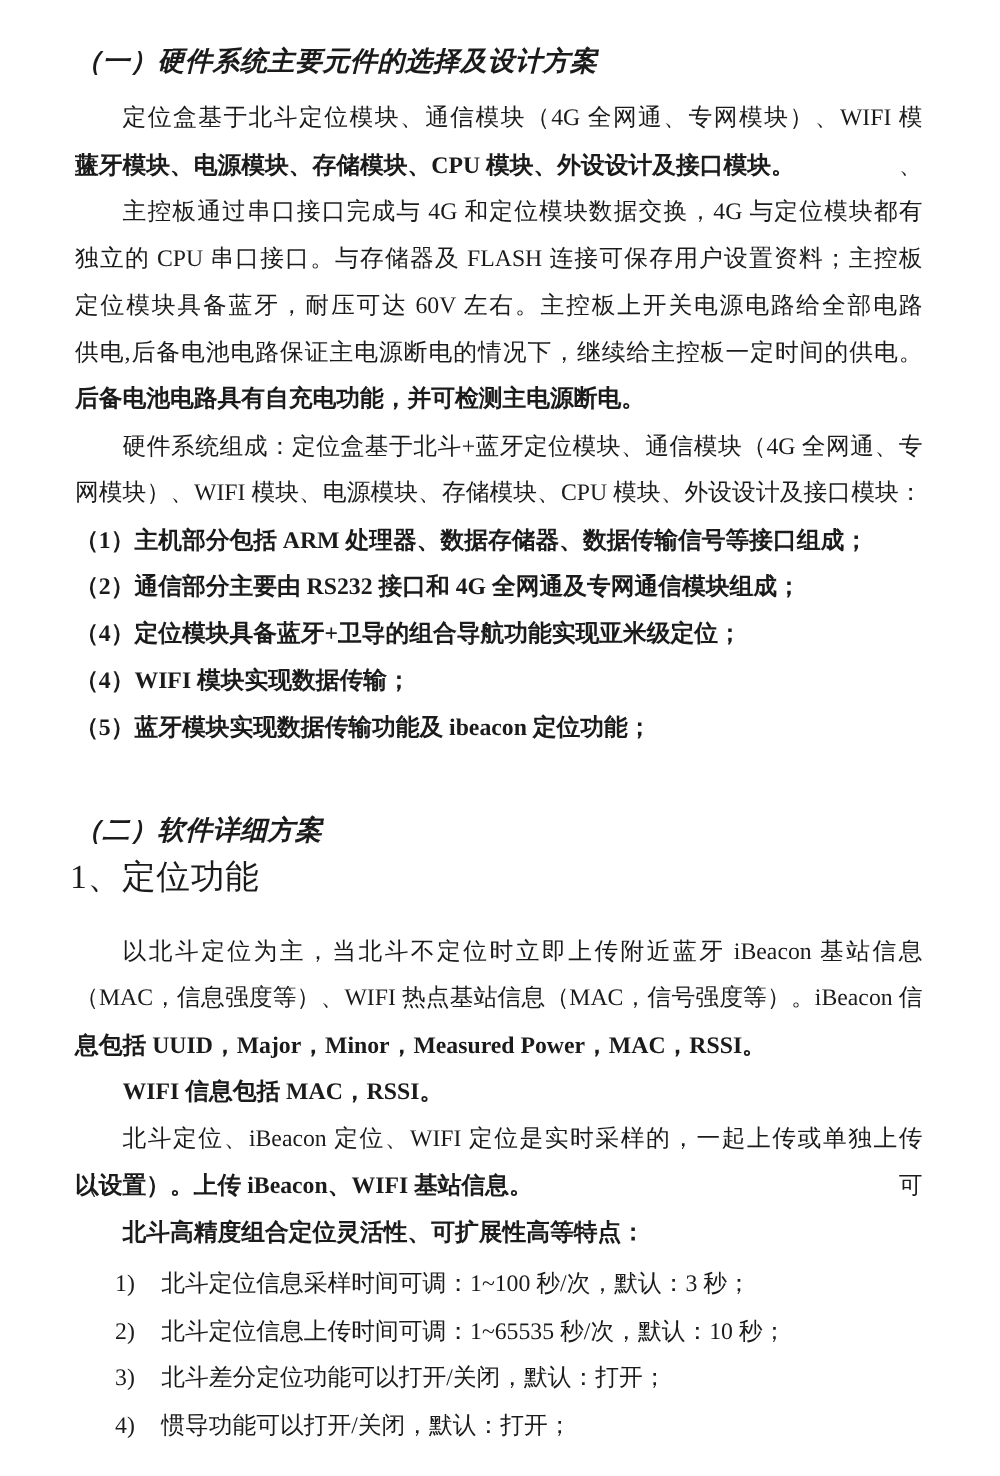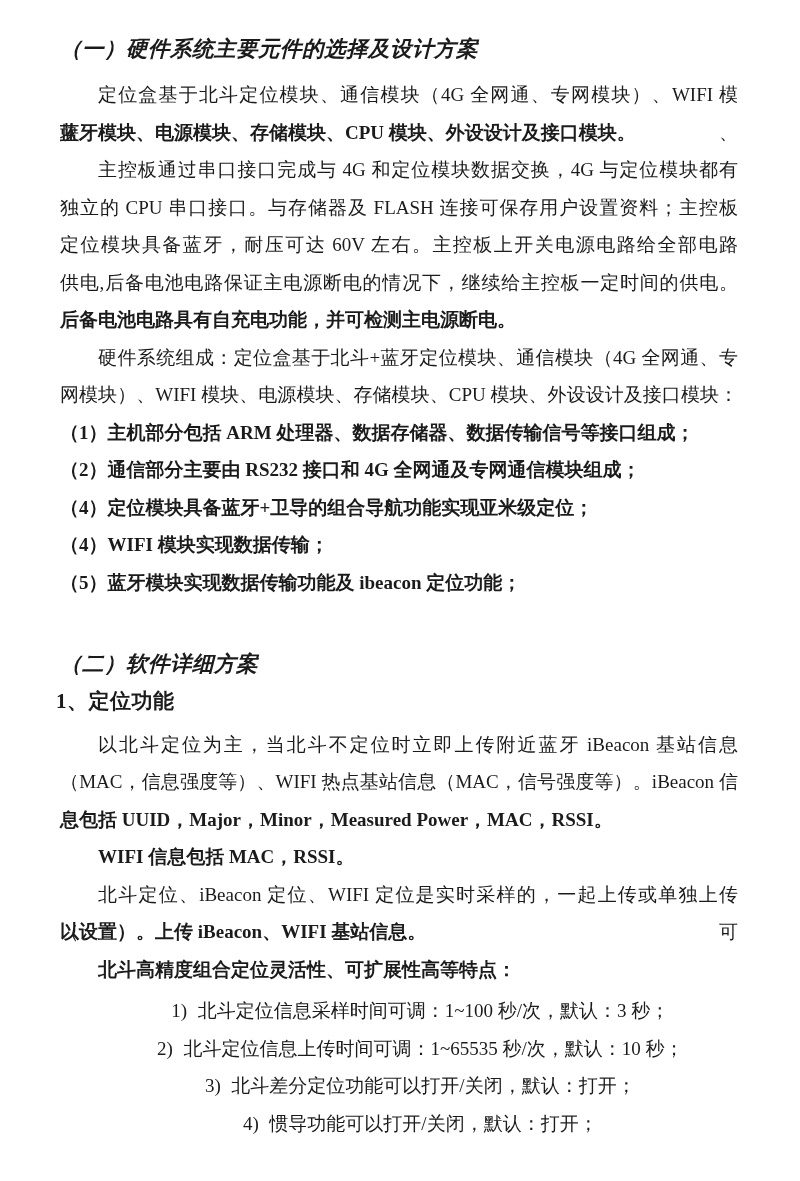--- a/index.html
+++ b/index.html
@@ -21,22 +21,22 @@
   .heading1 {
     font-size: 21.5px;
     font-weight: bold;
     line-height: 38px;
     height: 38px;
     letter-spacing: 0.5px;
     white-space: nowrap;
     font-style: italic;
   }
   .heading2 {
-    font-size: 21px;
-    font-weight: bold;
+    font-size: 27px;
+    font-weight: normal;
     line-height: 37.5px;
     height: 37.5px;
     margin-left: -4px;
     letter-spacing: 0.5px;
     white-space: nowrap;
   }
   .para { margin: 0; }
   .line {
     font-size: 19px;
     line-height: 37.5px;
@@ -52,21 +52,21 @@
   }
   .line.jlast {
     text-align-last: justify;
   }
   .line.ind { text-indent: 38px; }
   .numbered {
     font-size: 19px;
     line-height: 37.5px;
     height: 37.5px;
     padding-left: 32px;
-    text-align: center;
+    text-align: left;
     white-space: nowrap;
   }
   .numbered .marker {
     display: inline-block;
     width: 37px;
   }
 </style>
 </head>
 <body>
 
@@ -88,21 +88,21 @@
         <div class="line ind">硬件系统组成：定位盒基于北斗+蓝牙定位模块、通信模块（4G 全网通、专</div>
         <div class="line jlast">网模块）、WIFI 模块、电源模块、存储模块、CPU 模块、外设设计及接口模块：</div>
       </div>
       <div class="line last">（1）主机部分包括 ARM 处理器、数据存储器、数据传输信号等接口组成；</div>
       <div class="line last">（2）通信部分主要由 RS232 接口和 4G 全网通及专网通信模块组成；</div>
       <div class="line last">（4）定位模块具备蓝牙+卫导的组合导航功能实现亚米级定位；</div>
       <div class="line last">（4）WIFI 模块实现数据传输；</div>
       <div class="line last">（5）蓝牙模块实现数据传输功能及 ibeacon 定位功能；</div>
       <div class="heading1" style="margin-top: 44px;">（二）软件详细方案</div>
       <div class="heading2">1、定位功能</div>
-      <div class="para" style="margin-top: 5px;">
+      <div class="para" style="margin-top: 22px;">
         <div class="line ind">以北斗定位为主，当北斗不定位时立即上传附近蓝牙 iBeacon 基站信息</div>
         <div class="line">（MAC，信息强度等）、WIFI 热点基站信息（MAC，信号强度等）。iBeacon 信</div>
         <div class="line last">息包括 UUID，Major，Minor，Measured Power，MAC，RSSI。</div>
       </div>
       <div class="para">
         <div class="line last ind">WIFI 信息包括 MAC，RSSI。</div>
       </div>
       <div class="para">
         <div class="line ind">北斗定位、iBeacon 定位、WIFI 定位是实时采样的，一起上传或单独上传（可</div>
         <div class="line last">以设置）。上传 iBeacon、WIFI 基站信息。</div>

